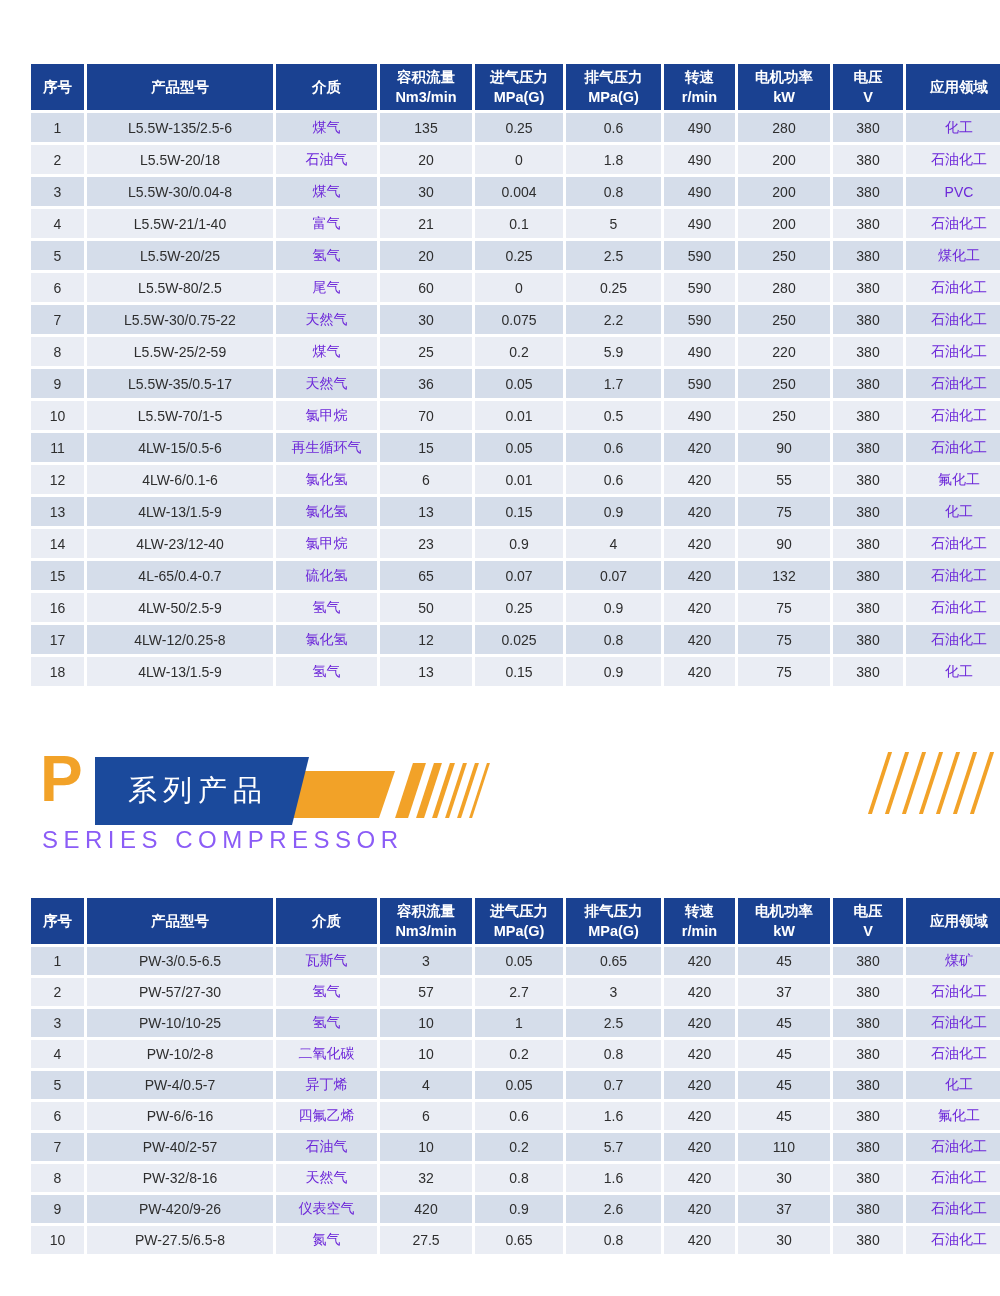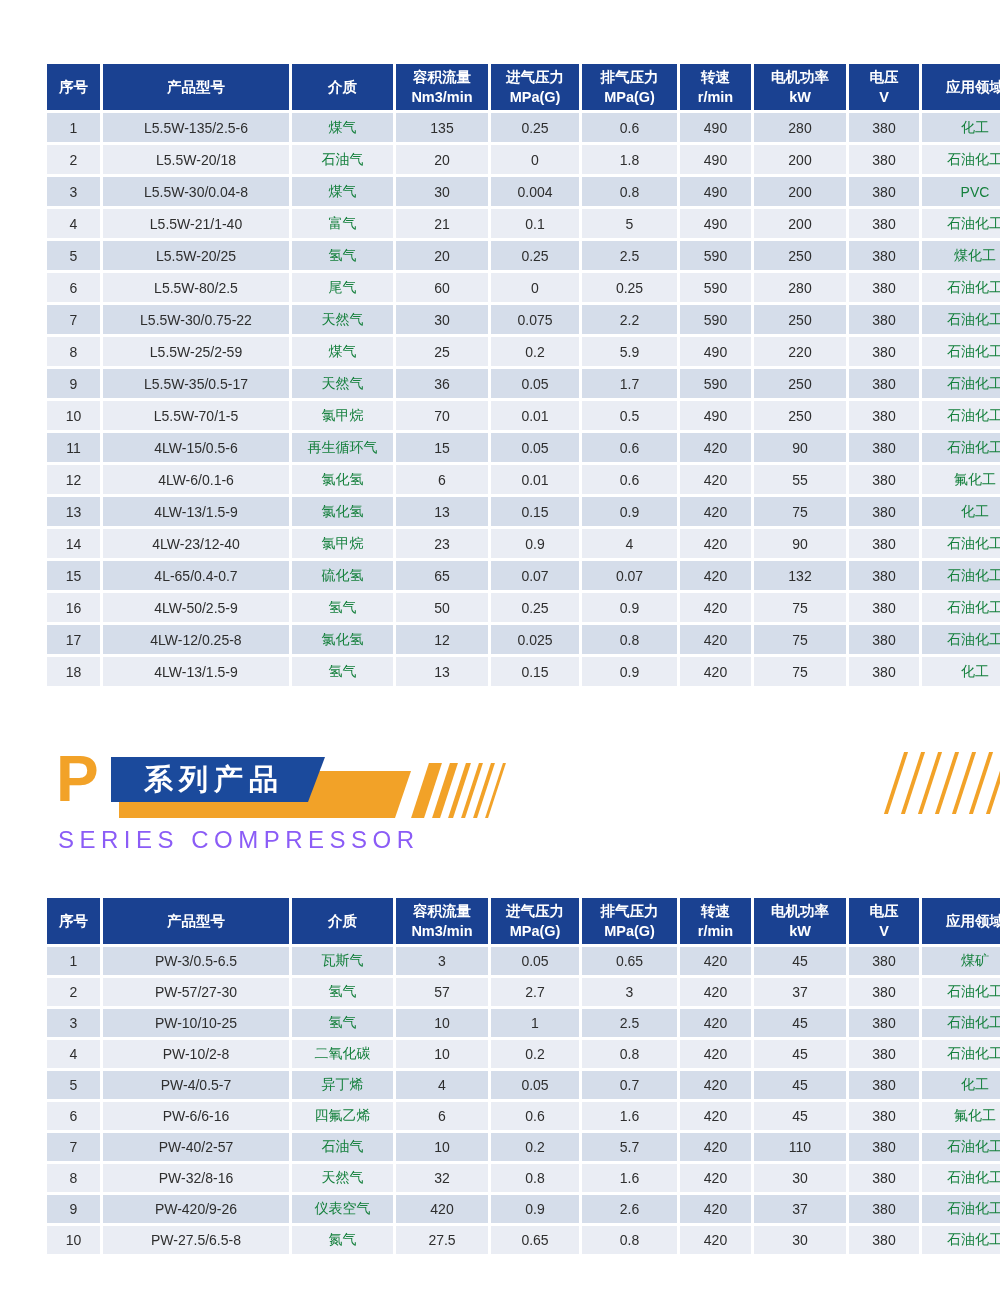--- a/index.html
+++ b/index.html
@@ -1,20 +1,20 @@
 <!DOCTYPE html>
 <html><head>
 <meta charset="utf-8">
 <style>
   html,body{margin:0;padding:0;background:#ffffff;}
   body{
     width:1000px;height:1296px;position:relative;overflow:hidden;
     font-family:"Liberation Sans","DejaVu Sans",sans-serif;
   }
-  .page{position:absolute;inset:0;background:#ffffff;margin-left:16px;}
+  .page{position:absolute;inset:0;background:#ffffff;}
 
   
   table.spec-table{
     position:absolute;left:28px;width:944px;
     border-collapse:separate;border-spacing:3px;table-layout:fixed;
   }
   table.t1{top:61px;}
   table.t2{top:895px;}
   .spec-table th{
     background:#1A4191;color:#ffffff;font-weight:bold;font-size:14.5px;
@@ -22,38 +22,38 @@
     white-space:pre-line;padding:0 2px;
   }
   .spec-table td{
     text-align:center;vertical-align:middle;font-size:14px;color:#2e2e2e;
     padding:0 2px;
   }
   .t1 td{height:29px;}
   .t2 td{height:28px;}
   .spec-table tbody tr:nth-child(odd) td{background:#D5DDEA;}
   .spec-table tbody tr:nth-child(even) td{background:#EAEDF4;}
-  .spec-table td.cn{color:#15803d;}
+  .spec-table td.cn{color:#6d28d9;}
 
   
   .series-letter{
     position:absolute;left:40px;top:744px;
     font-size:64px;font-weight:bold;color:#F2A228;line-height:1.1;
   }
   .banner-orange{
     position:absolute;left:103px;top:771px;width:292px;height:47px;
     background:#F2A228;z-index:1;
     clip-path:polygon(0 0,100% 0,calc(100% - 16px) 100%,0 100%);
   }
   .banner-blue{
-    position:absolute;left:95px;top:757px;width:214px;height:45px;
+    position:absolute;left:95px;top:757px;width:214px;height:68px;
     background:#1B4A9C;z-index:2;
     clip-path:polygon(0 0,100% 0,calc(100% - 17px) 100%,0 100%);
     display:flex;align-items:center;justify-content:center;
-    color:#ffffff;font-size:29px;letter-spacing:6px;padding-right:8px;box-sizing:border-box;font-weight:bold;
+    color:#ffffff;font-size:29px;letter-spacing:6px;padding-right:8px;box-sizing:border-box;
   }
   .slash-group{position:absolute;display:flex;}
   .slash-group-left{left:404px;top:763px;height:55px;gap:8px;}
   .slash-group-right{left:878px;top:752px;height:62px;gap:13px;}
   .slash{background:#F2A228;height:100%;transform:skewX(-18deg);}
   .slash.w1{width:13px;} .slash.w2{width:8px;} .slash.w3{width:5px;}
   .slash.w4{width:4px;}  .slash.w5{width:3px;}
   .series-subtitle{
     position:absolute;left:42px;top:826px;
     font-size:24px;letter-spacing:5.5px;color:#8b5cf6;

